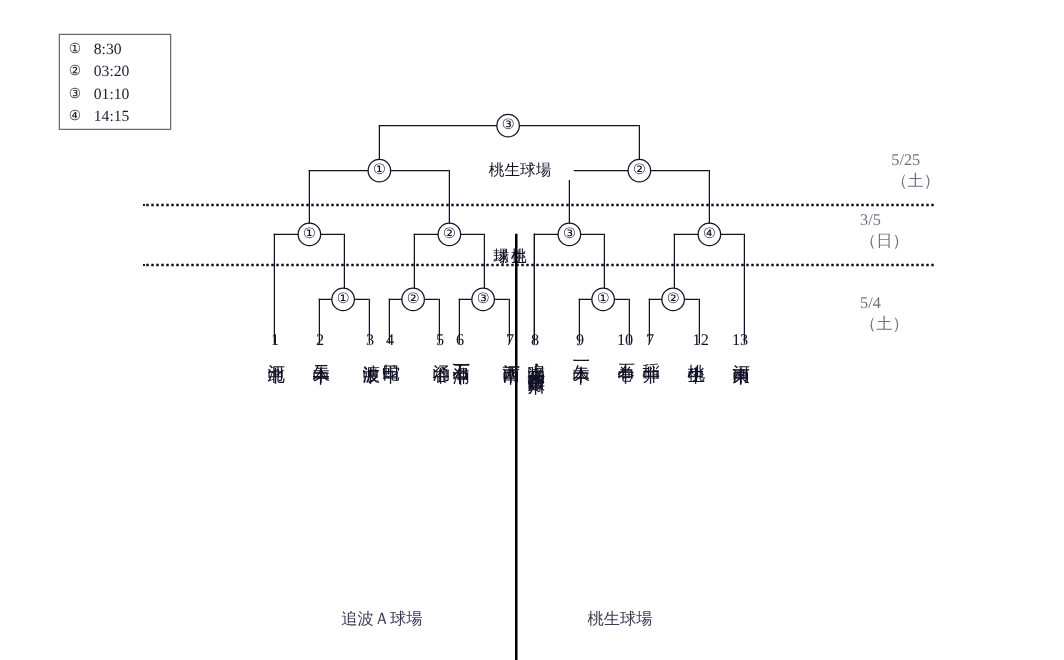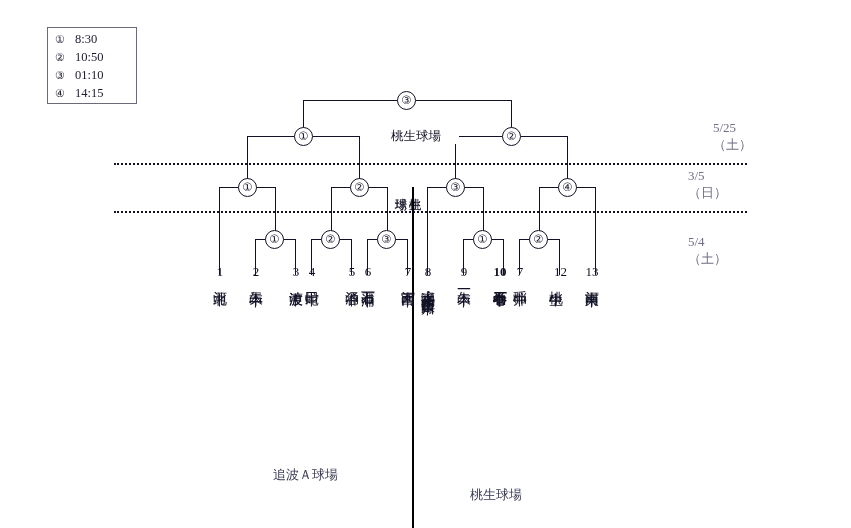--- a/index.html
+++ b/index.html
@@ -147,21 +147,21 @@
 
 <div id="stage">
 
   <div id="legend">
     <div class="row">
       <span class="circ">①</span>
       <span class="tm">8:30</span>
     </div>
     <div class="row">
       <span class="circ">②</span>
-      <span class="tm">10:50</span>
+      <span class="tm">03:20</span>
     </div>
     <div class="row">
       <span class="circ">③</span>
       <span class="tm">01:10</span>
     </div>
     <div class="row">
       <span class="circ">④</span>
       <span class="tm">14:15</span>
     </div>
   </div>
@@ -285,33 +285,33 @@
     <div class="nm">河南西中</div>
   </div>
   <div class="team" style="left:417px; top:264px;">
     <div class="num">8</div>
     <div class="nm">鳴瀬未来・住吉・飯野川中</div>
   </div>
   <div class="team" style="left:453px; top:264px;">
     <div class="num">9</div>
     <div class="nm">矢本一中</div>
   </div>
-  <div class="team" style="left:489px; top:264px;font-weight:bold;">
+  <div class="team" style="left:489px; top:264px;">
     <div class="num">10</div>
     <div class="nm">石巻中</div>
   </div>
   <div class="team" style="left:509px; top:264px;">
     <div class="num">7</div>
     <div class="nm">稲井中</div>
   </div>
   <div class="team" style="left:545px; top:264px;text-align:right;">
     <div class="num">12</div>
     <div class="nm">桃生中</div>
   </div>
   <div class="team" style="left:581px; top:264px;">
     <div class="num">13</div>
     <div class="nm">河南東中</div>
   </div>
 
-  <div class="bvenue" style="left:273px; top:466px;">追波Ａ球場</div>
+  <div class="bvenue" style="left:273px; top:486px;">追波Ａ球場</div>
   <div class="bvenue" style="left:470px; top:486px;">桃生球場</div>
 
 </div>
 
 </body></html>

